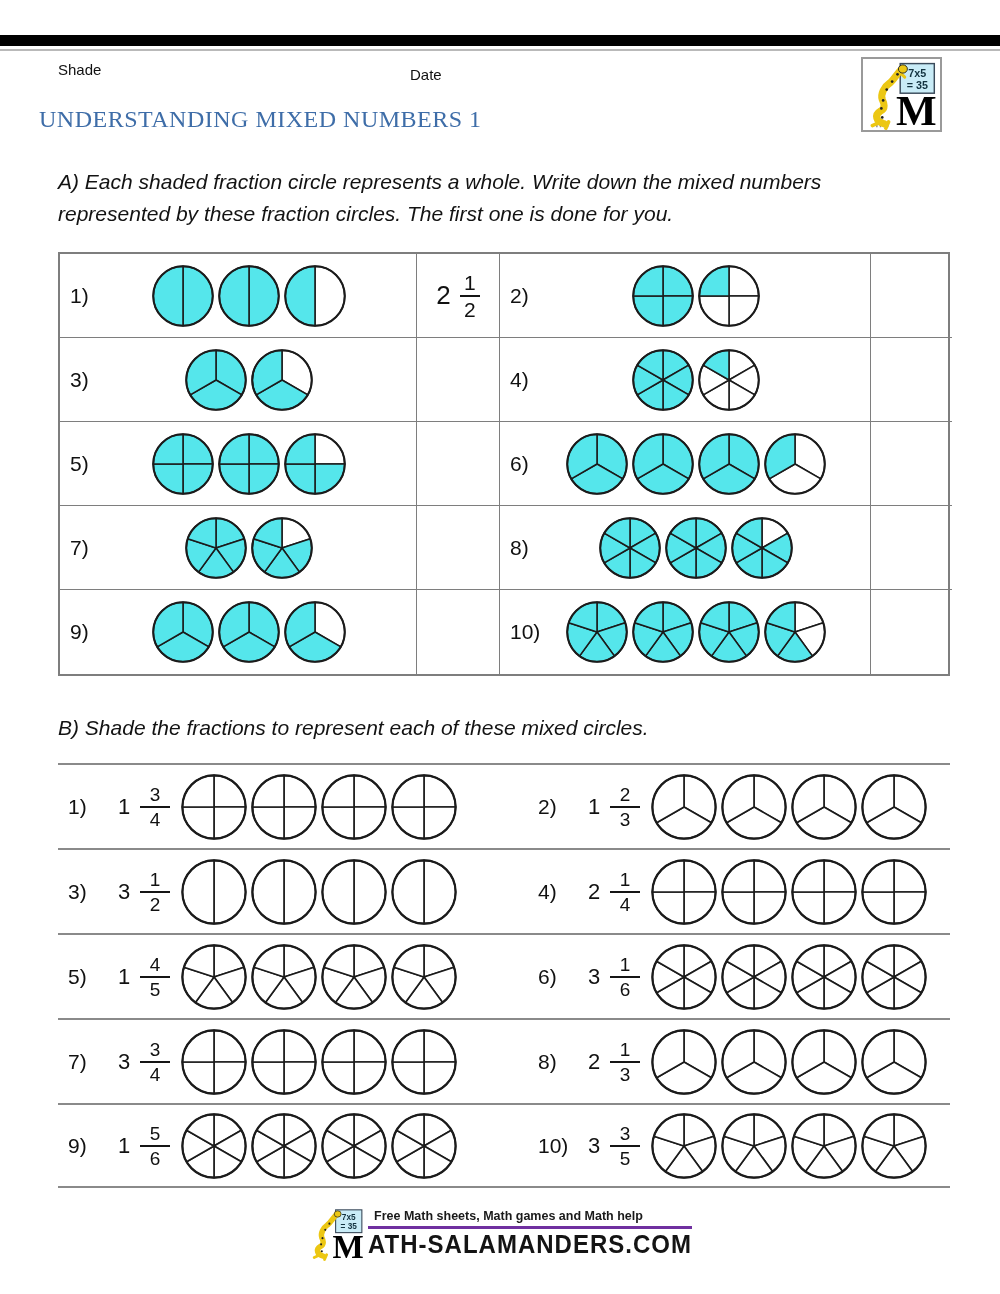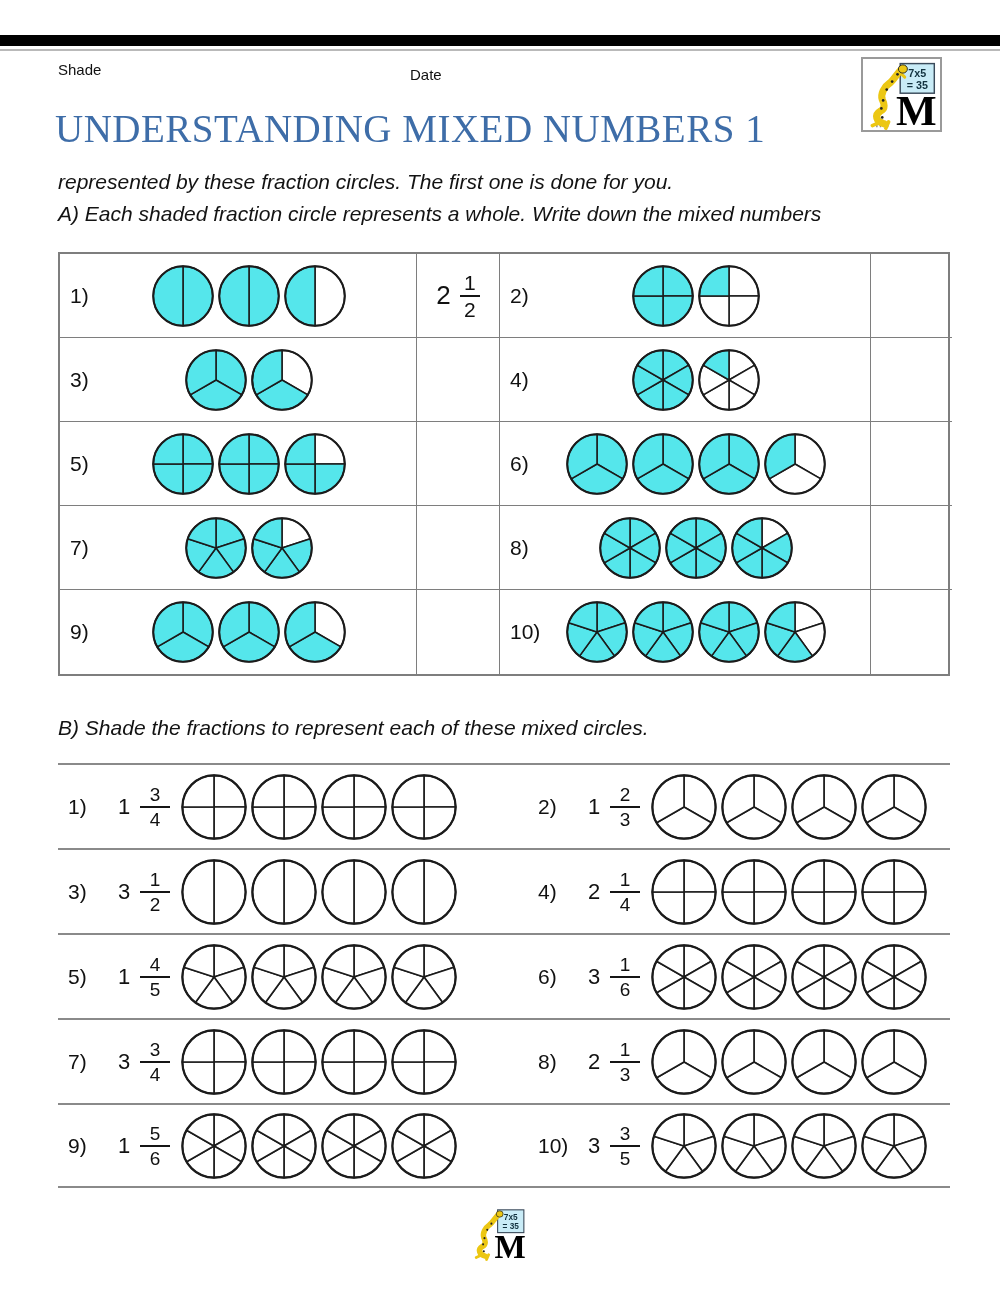--- a/index.html
+++ b/index.html
@@ -12,23 +12,23 @@
   .topbar { position: absolute; left: 0; top: 35px; width: 1000px; height: 11px; background: #000; }
   .topbar-sub { position: absolute; left: 0; top: 49px; width: 1000px; height: 2px; background: #b9b9b9; }
   .name-label { position: absolute; left: 58px; top: 61px; font-size: 15px; font-weight: 500; }
   .date-label { position: absolute; left: 410px; top: 66px; font-size: 15px; font-weight: 500; }
   .logo-box {
     position: absolute; left: 861px; top: 57px; width: 81px; height: 75px;
     border: 2px solid #9a9a9a; background: #fff;
     display: flex; align-items: center; justify-content: center;
   }
   .page-title {
-    position: absolute; left: 55px; top: 106px;
+    position: absolute; left: 39px; top: 106px;
     font-family: "Liberation Serif", serif; font-weight: 400;
-    font-size: 39px; letter-spacing: 0.5px; color: var(--title-blue, #3E6DA8);
+    font-size: 24px; letter-spacing: 0.5px; color: var(--title-blue, #3E6DA8);
   }
   .instr { position: absolute; left: 58px; width: 890px; font-style: italic; font-size: 21px; line-height: 32px; color: #131313; }
   .instr-a { top: 166px; }
   .instr-b { top: 712px; }
 
   
   .table-a {
     position: absolute; left: 58px; top: 252px; width: 892px;
     display: grid; grid-template-columns: 357px 83px 371px 81px; grid-auto-rows: 84px;
     border: 2px solid var(--tborder, #7e7e7e); background: #fff;
@@ -101,22 +101,22 @@
       <circle cx="25" cy="33" r="1.5" fill="#222"></circle>
       <circle cx="31" cy="24" r="1.5" fill="#222"></circle>
       <circle cx="37" cy="16" r="1.5" fill="#222"></circle>
     </g>
   </svg>
 </div>
 
 <div class="page-title">UNDERSTANDING MIXED NUMBERS 1</div>
 
 <div class="instr instr-a">
+  <div>A) Each shaded fraction circle represents a whole. Write down the mixed numbers</div>
   <div>represented by these fraction circles. The first one is done for you.</div>
-  <div>A) Each shaded fraction circle represents a whole. Write down the mixed numbers</div>
 </div>
 
 <div class="table-a" id="table-a">
     <div class="acell">
       <span class="pnum">1)</span>
       <div class="acircles">
         <svg viewBox="0 0 100 100" width="64" height="64">
           <path d="M 50 50 L 50 3.5 A 46.5 46.5 0 0 1 50 96.5 Z" fill="#55E6EB" stroke="#1b1b1b" stroke-width="2.4" stroke-linejoin="round"></path>
           <path d="M 50 50 L 50 96.5 A 46.5 46.5 0 0 1 50 3.5 Z" fill="#55E6EB" stroke="#1b1b1b" stroke-width="2.4" stroke-linejoin="round"></path>
           <circle cx="50" cy="50" r="46.5" fill="none" stroke="#1b1b1b" stroke-width="3.2"></circle>
@@ -806,13 +806,18 @@
         <path d="M22,71 C13,69 11,61 18,57 C24,54 22,48 20,44 C18,38 22,30 28,26 C33,22 36,16 40,12" stroke="#ecc713" stroke-width="8" fill="none" stroke-linecap="round"></path>
         <ellipse cx="43" cy="10" rx="5" ry="4.6" fill="#ecc713" stroke="#222" stroke-width="1"></ellipse>
         <circle cx="20" cy="64" r="1.5" fill="#222"></circle>
         <circle cx="19" cy="54" r="1.5" fill="#222"></circle>
         <circle cx="21" cy="45" r="1.5" fill="#222"></circle>
         <circle cx="25" cy="33" r="1.5" fill="#222"></circle>
         <circle cx="31" cy="24" r="1.5" fill="#222"></circle>
       </g>
     </svg>
   </div>
+  <div class="footer-text">
+    <div class="tagline">Free Math sheets, Math games and Math help</div>
+    <div class="purple-line"></div>
+    <div class="site">ATH-SALAMANDERS.COM</div>
+  </div>
 </div>
 
 </body></html>

